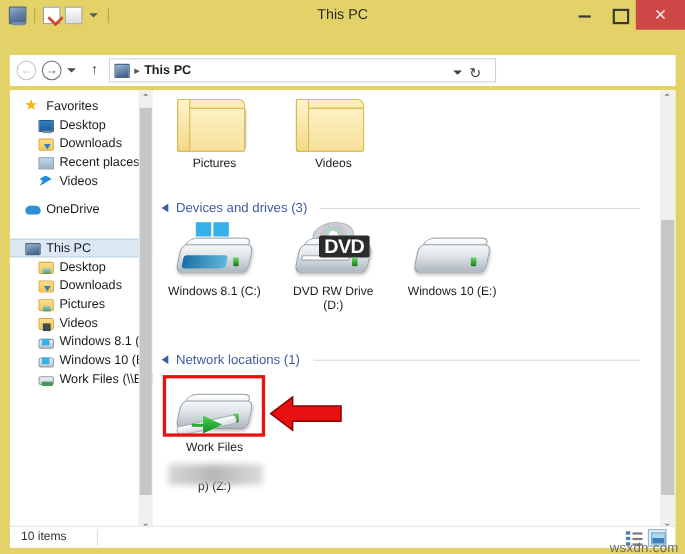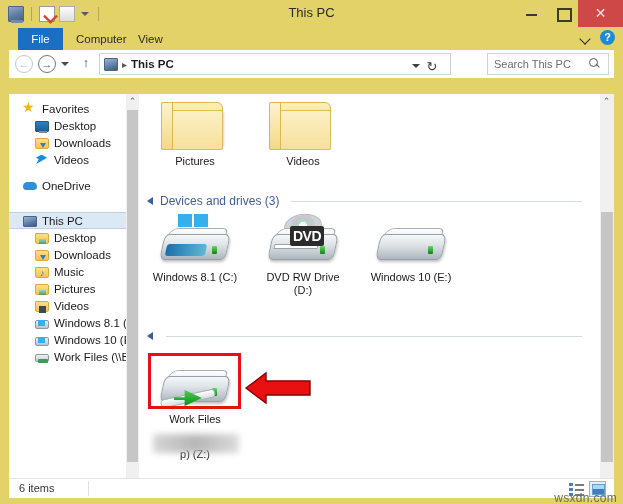--- a/index.html
+++ b/index.html
@@ -175,21 +175,21 @@
   .search-mag::before{
     content:""; position:absolute; left:2px; top:1px; width:7px; height:7px;
     border:1.4px solid #5a5a5a; border-radius:50%;
   }
   .search-mag::after{
     content:""; position:absolute; left:8px; top:8px; width:5px; height:1.4px;
     background:#5a5a5a; transform:rotate(45deg);
   }
   
   .bodyarea {
-    position:absolute; left:9px; top:94px; width:605px; height:400px;
+    position:absolute; left:9px; top:82px; width:605px; height:400px;
     background:#fde047; display:flex;
   }
   .navpane {
     width:130px; height:400px; background:#fff; position:relative;
     overflow:hidden;
   }
   .nav-scroll {
     position:absolute; right:0; top:0; width:13px; height:400px;
     background:#f0f0f0;
   }
@@ -400,22 +400,22 @@
   }
   .dvd-disc {
     position:absolute; left:18px; top:0px; width:38px; height:24px;
     border-radius:50%;
     background: radial-gradient(circle at 50% 50%, #fff 0 4px, #c9ced3 4px 6px,
       #a8d8c0 6px 9px, #d9c0d8 9px 12px, #cfd4d8 12px 19px);
     border:1px solid #b4bac0;
     transform: rotate(-8deg);
   }
   .dvd-badge {
-    position:absolute; left:24px; top:12px; width:34px; height:20px;
-    background:#2b2b2b; color:#fff; font-size:14px; font-weight:bold;
+    position:absolute; left:24px; top:12px; width:46px; height:20px;
+    background:#2b2b2b; color:#fff; font-size:18px; font-weight:bold;
     text-align:center; line-height:20px; letter-spacing:-0.5px;
     border-radius:2px;
   }
   .dvd-slot {
     position:absolute; left:8px; top:30px; width:44px; height:5px;
     background:#fff; border:1px solid #9aa3aa; transform:skewX(-12deg);
   }
   .net-pipe {
     position:absolute; left:2px; top:34px; width:56px; height:16px;
   }
@@ -492,67 +492,58 @@
     <div class="win-title">This PC</div>
     <div class="wincontrols">
       <div class="wc wc-min"></div>
       <div class="wc wc-max"></div>
       <div class="wc wc-close">
         <span>✕</span>
       </div>
     </div>
   </div>
 
-  <div class="ribbon">
-    <div class="tab tab-file">File</div>
-    <div class="tab tab-computer">Computer</div>
-    <div class="tab tab-view">View</div>
-    <div class="ribbon-right">
-      <span class="chev-dn"></span>
-      <span class="help-icon">?</span>
-    </div>
-  </div>
 
   <div class="addrbar">
     <div class="addr-inner">
       <div class="nav-btn nav-back">←</div>
       <div class="nav-btn nav-fwd">→</div>
       <div class="nav-drop"></div>
       <div class="nav-up">↑</div>
       <div class="crumbbox">
         <span class="crumb-pcicon"></span>
         <span class="crumb-sep">▸</span>
         <span class="crumb-txt">This PC</span>
         <span class="crumb-caret"></span>
         <span class="refresh">↻</span>
       </div>
-      <div class="searchbox">
-        <span class="search-ph">Search This PC</span>
-        <span class="search-mag"></span>
-      </div>
     </div>
   </div>
 
   <div class="bodyarea">
 
     <div class="navpane">
       <div class="navlist" id="navlist">
           <div class="nav-item lvl0">
             <span class="nv-icon i-star"></span>
             <span>Favorites</span>
           </div>
           <div class="nav-item lvl1">
             <span class="nv-icon i-desktop"></span>
             <span>Desktop</span>
           </div>
           <div class="nav-item lvl1">
             <span class="nv-icon i-folder i-folder-dl"></span>
             <span>Downloads</span>
           </div>
           <div class="nav-item lvl1">
+            <span class="nv-icon i-recent"></span>
+            <span>Recent places</span>
+          </div>
+          <div class="nav-item lvl1">
             <span class="nv-icon i-dropbox"></span>
             <span>Videos</span>
           </div>
           <div class="nav-gap"></div>
           <div class="nav-item lvl0">
             <span class="nv-icon i-onedrive"></span>
             <span>OneDrive</span>
           </div>
           <div class="nav-gap"></div>
           <div class="nav-gap"></div>
@@ -560,24 +551,20 @@
             <span class="nv-icon i-thispc"></span>
             <span>This PC</span>
           </div>
           <div class="nav-item lvl1">
             <span class="nv-icon i-folder i-folder-pic"></span>
             <span>Desktop</span>
           </div>
           <div class="nav-item lvl1">
             <span class="nv-icon i-folder i-folder-dl"></span>
             <span>Downloads</span>
-          </div>
-          <div class="nav-item lvl1">
-            <span class="nv-icon i-folder i-folder-music"></span>
-            <span>Music</span>
           </div>
           <div class="nav-item lvl1">
             <span class="nv-icon i-folder i-folder-pic"></span>
             <span>Pictures</span>
           </div>
           <div class="nav-item lvl1">
             <span class="nv-icon i-folder i-folder-vid"></span>
             <span>Videos</span>
           </div>
           <div class="nav-item lvl1">
@@ -663,20 +650,21 @@
         <div class="drv">
           <div class="drv-top"></div>
           <div class="drv-body"></div>
           <div class="drv-led"></div>
         </div>
         <div class="tile-label">Windows 10 (E:)</div>
       </div>
 
       <div class="grouphdr" style="left:8px; top:238px; width:435px;">
         <span class="tri"></span>
+        <span>Network locations (1)</span>
         <span class="gline"></span>
       </div>
 
       <div class="tile" style="left:8px; top:262px;">
         <div class="drv">
           <div class="drv-top"></div>
           <div class="drv-body"></div>
           <div class="drv-led"></div>
           <div class="net-pipe">
             <div class="net-pipe-tube"></div>
@@ -696,21 +684,21 @@
 
       <div class="main-scroll">
         <div class="sb-arrow-up">⌃</div>
         <div class="main-thumb"></div>
         <div class="sb-arrow-dn">⌄</div>
       </div>
     </div>
   </div>
 
   <div class="statusbar">
-    <span class="status-txt">6 items</span>
+    <span class="status-txt">10 items</span>
     <span class="status-sep"></span>
     <span class="viewbtns">
       <span class="vb vb-details"></span>
       <span class="vb vb-large"></span>
     </span>
   </div>
 
   <span class="watermark">wsxdn.com</span>
 </div>
 

